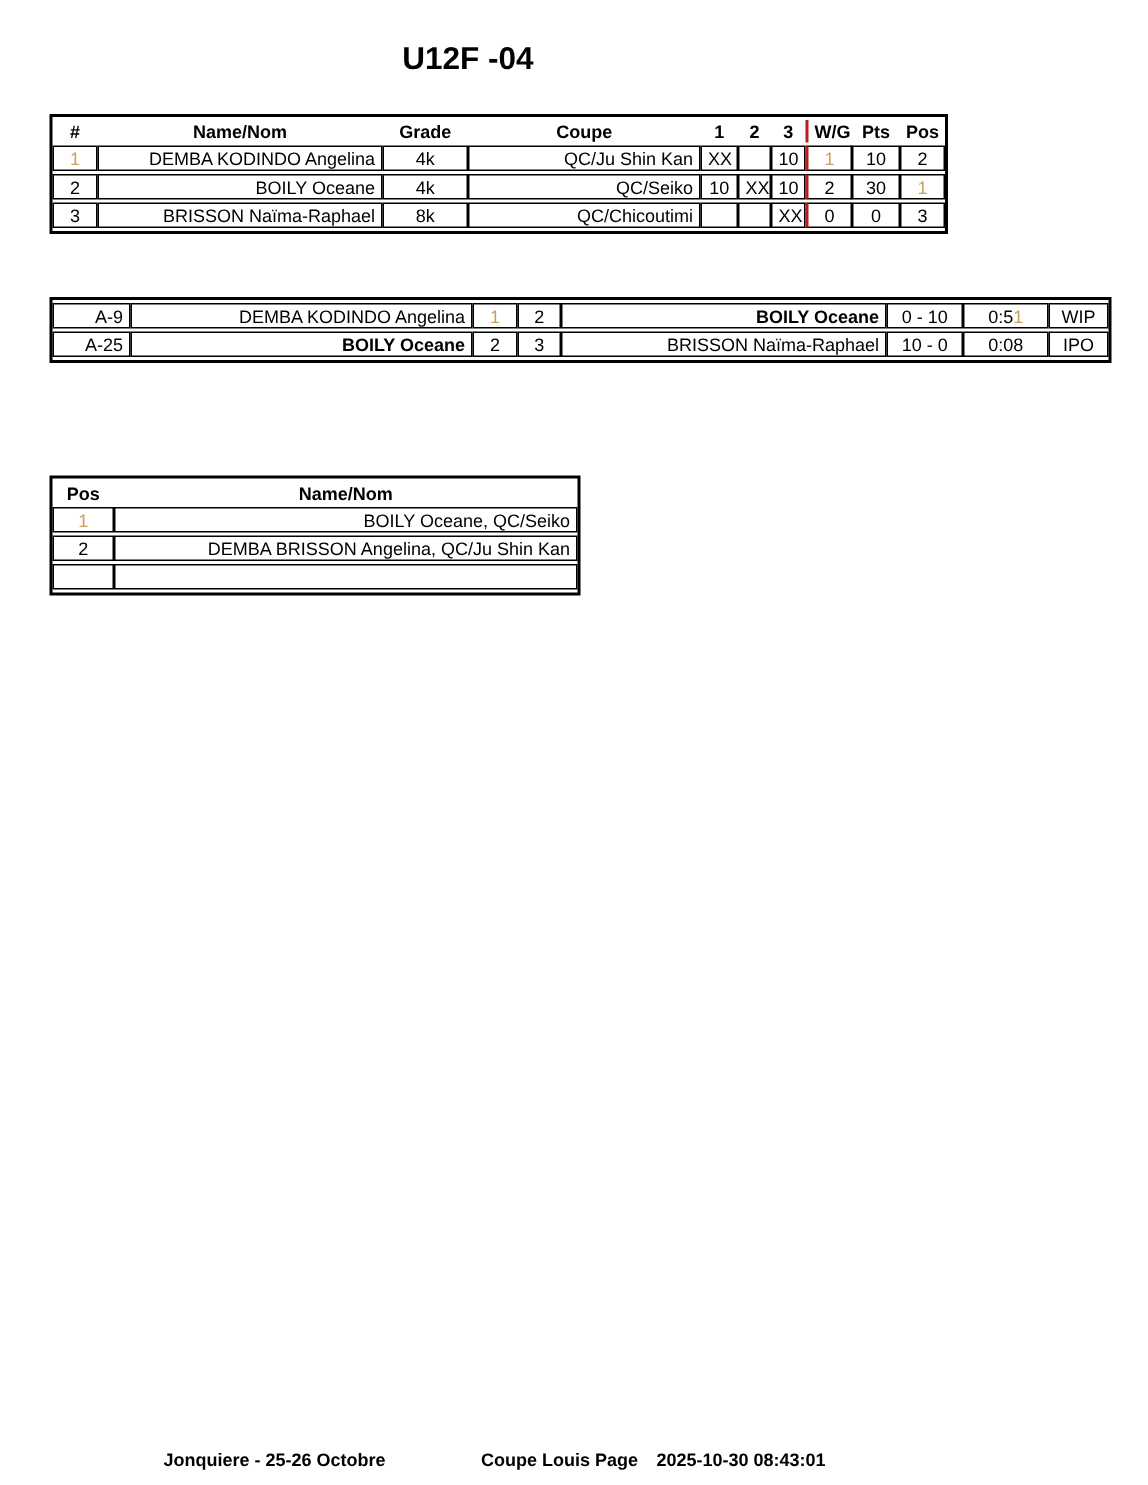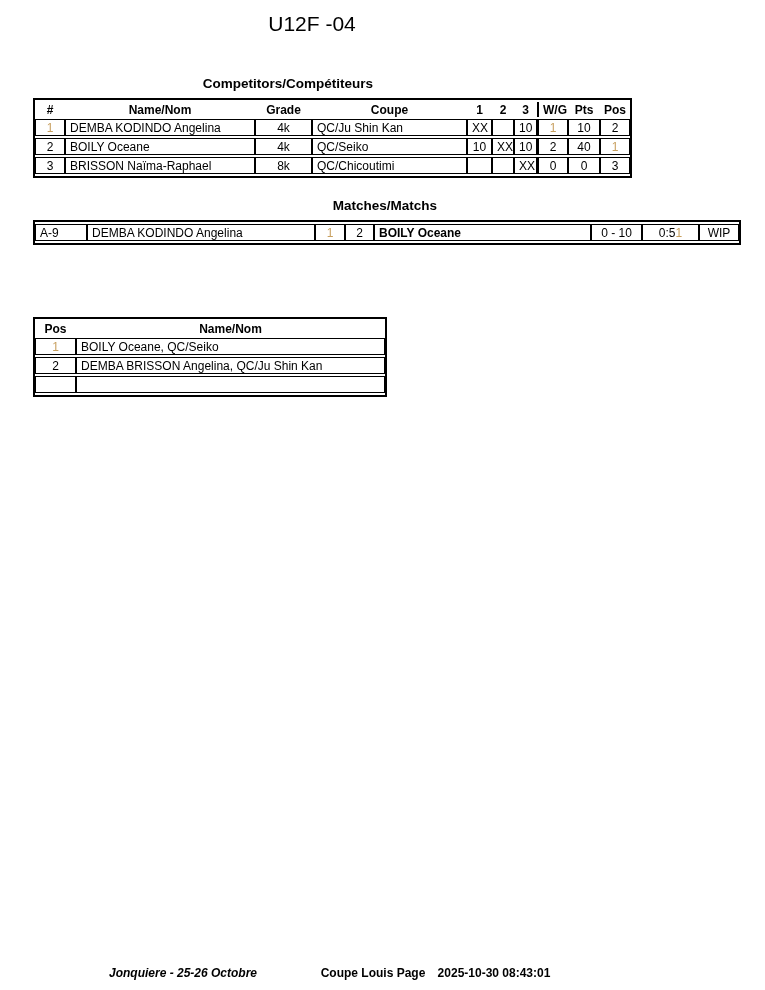--- a/index.html
+++ b/index.html
@@ -4,66 +4,65 @@
 <style>
   * { box-sizing: border-box; }
   html, body { margin: 0; padding: 0; }
   body {
     width: 765px; height: 990px;
     background: #ffffff; color: #000000;
     font-family: "Liberation Sans", sans-serif;
     position: relative; overflow: hidden;
   }
   .page-title {
-    position: absolute; top: 12px; left: 0; width: 624px;
-    text-align: center; font-size: 21px; font-weight: normal; margin: 0;
+    position: absolute; top: 28px; left: 0; width: 624px;
+    text-align: center; font-size: 21px; font-weight: bold; margin: 0;
   }
   .section { position: absolute; left: 33px; }
   .section-heading {
     font-weight: bold; font-size: 13.5px; line-height: 15px;
     text-align: center; margin: 0 0 7px 0;
   }
   table {
     border-collapse: separate; border-spacing: 0 2px;
     border: 2px solid #000; table-layout: fixed; background: #fff;
   }
   th {
     font-size: 12px; font-weight: bold; height: 15px; padding: 0 4px;
     overflow: hidden; white-space: nowrap;
   }
   td {
     border: 1px solid #000; font-size: 12px; height: 17px; padding: 0 4px;
     overflow: hidden; white-space: nowrap;
   }
   .c { text-align: center; }
-  .l { text-align: left; }
+  .l { text-align: right; }
   .b { font-weight: bold; }
   .gold { color: var(--gold, #C8A060); }
-  .thick { border-left: 2px solid #000000; }
+  .thick { border-left: 2px solid #b91c1c; }
   .sec-competitors { top: 76px; }
   .sec-competitors .section-heading { width: 510px; }
   .sec-matches { top: 198px; }
   .sec-matches .section-heading { width: 704px; }
   .sec-results { top: 317px; }
   .sec-results .section-heading { width: 350px; }
   .footer-item {
     position: absolute; top: 966px; transform: translateX(-50%);
     font-size: 12px; font-weight: bold; white-space: nowrap;
   }
-  .footer-location { left: 183px; font-style: italic; }
+  .footer-location { left: 183px; }
   .footer-event { left: 373px; text-align: center; }
   .footer-timestamp { left: 494px; text-align: right; }
 </style>
 </head>
 <body>
 
 <h1 class="page-title">U12F -04</h1>
 
 <div class="section sec-competitors">
-  <h2 class="section-heading">Competitors/Compétiteurs</h2>
   <table style="width:595px;">
     <colgroup>
       <col style="width:30px">
         <col style="width:190px">
         <col style="width:57px">
         <col style="width:155px">
       <col style="width:25px">
         <col style="width:22px">
         <col style="width:23px">
       <col style="width:31px">
@@ -97,41 +96,40 @@
     </tr>
     <tr>
       <td class="c">2</td>
       <td class="l">BOILY Oceane</td>
       <td class="c">4k</td>
       <td class="l">QC/Seiko</td>
       <td class="c">10</td>
       <td class="c">XX</td>
       <td class="c">10</td>
       <td class="c thick">2</td>
-      <td class="c">40</td>
+      <td class="c">30</td>
       <td class="c gold">1</td>
     </tr>
     <tr>
       <td class="c">3</td>
       <td class="l">BRISSON Naïma-Raphael</td>
       <td class="c">8k</td>
       <td class="l">QC/Chicoutimi</td>
       <td class="c"></td>
       <td class="c"></td>
       <td class="c">XX</td>
       <td class="c thick">0</td>
       <td class="c">0</td>
       <td class="c">3</td>
     </tr>
   </tbody>
     </table>
 </div>
 
 <div class="section sec-matches">
-  <h2 class="section-heading">Matches/Matchs</h2>
   <table style="width:704px;">
     <colgroup>
       <col style="width:52px">
         <col style="width:228px">
         <col style="width:30px">
         <col style="width:29px">
       <col style="width:217px">
         <col style="width:51px">
         <col style="width:57px">
         <col style="width:40px">
@@ -139,20 +137,30 @@
     <tbody>
     <tr>
       <td class="l">A-9</td>
       <td class="l">DEMBA KODINDO Angelina</td>
       <td class="c gold">1</td>
       <td class="c">2</td>
       <td class="l b">BOILY Oceane</td>
       <td class="c">0 - 10</td>
       <td class="c">0:5<span class="gold">1</span></td>
       <td class="c">WIP</td>
+    </tr>
+    <tr>
+      <td class="l">A-25</td>
+      <td class="l b">BOILY Oceane</td>
+      <td class="c">2</td>
+      <td class="c">3</td>
+      <td class="l">BRISSON Naïma-Raphael</td>
+      <td class="c">10 - 0</td>
+      <td class="c">0:08</td>
+      <td class="c">IPO</td>
     </tr>
   </tbody>
     </table>
 </div>
 
 <div class="section sec-results">
   <table style="width:350px;">
     <colgroup>
       <col style="width:41px">
         <col style="width:309px">

